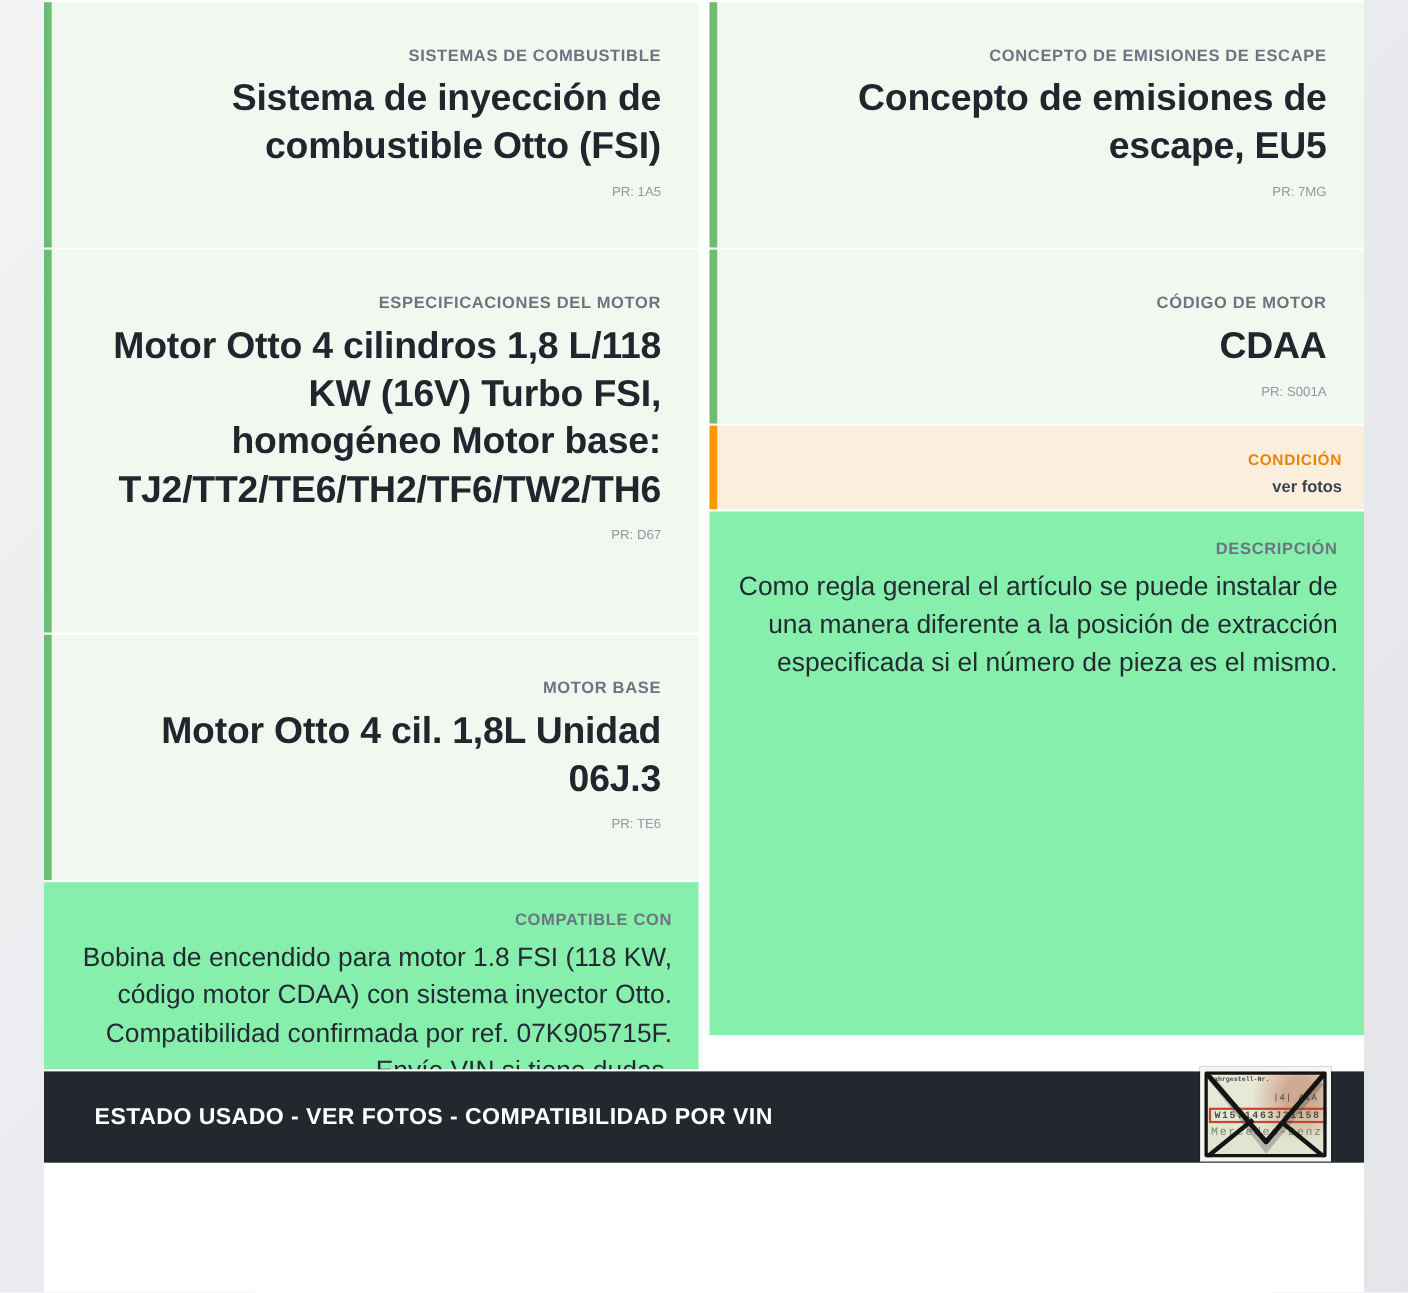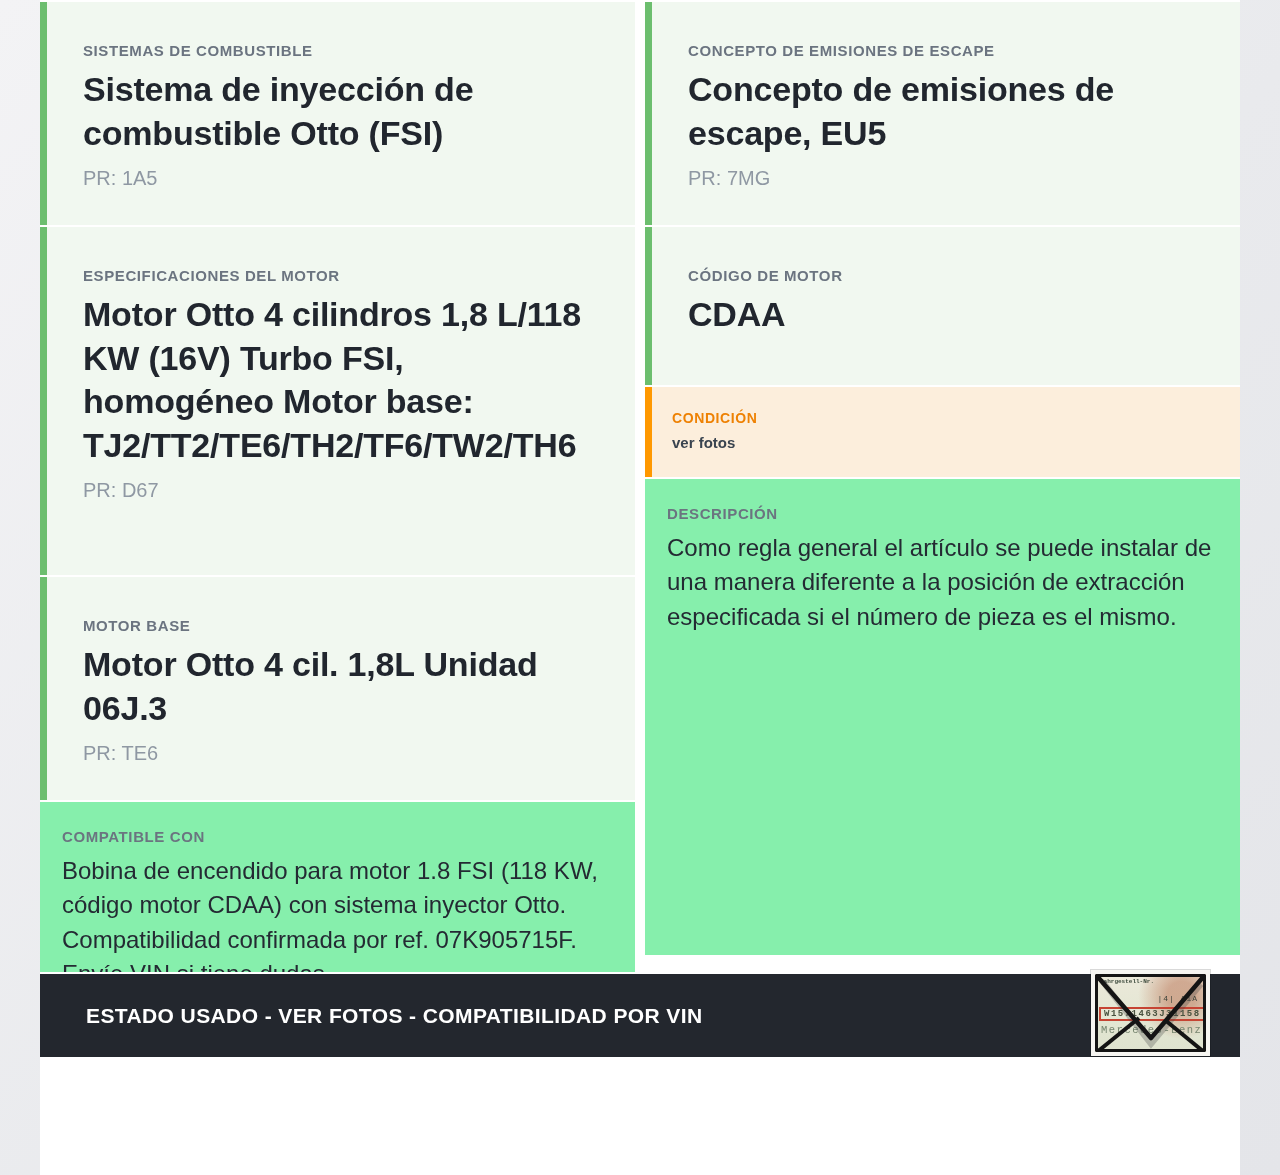--- a/index.html
+++ b/index.html
@@ -14,43 +14,43 @@
   
   .header {
     height:118px; background:#E88404; display:flex; align-items:center;
     padding-left:46px;
   }
   .header-title {
     color:#ffffff; font-size:42px; font-weight:700; letter-spacing:.5px;
   }
 
   
-  .columns { display:flex; gap:10px; margin-top:2px; }
+  .columns { display:flex; gap:10px; margin-top:2px;text-align:right; }
   .col { flex:1; display:flex; flex-direction:column; gap:2px; }
 
   .card { overflow:hidden; }
   .card.green { background:#F1F8F0; border-left:7px solid #6CBE6E; padding:40px 34px 0 36px; }
   .card.white { background:#86efac; padding:26px 24px 0 22px; }
   .card.condition { background:#FCEEDC; border-left:7px solid #FF9800; padding:23px 20px 0 20px; }
 
   .h-223 { height:223px; }
   .h-348 { height:348px; }
   .h-170 { height:170px; }
   .h-175 { height:158px; }
-  .h-90  { height:90px; }
+  .h-90  { height:76px; }
   .h-476 { height:476px; }
 
   .card-label {
     font-size:15px; font-weight:700; color:#6B7480; letter-spacing:.6px;
   }
   .card-title {
     font-size:34px; font-weight:700; color:#21262E; line-height:1.28;
     letter-spacing:-.2px; margin-top:9px;
   }
-  .card-pr { font-size:20px; color:#8F98A3; margin-top:12px; }
+  .card-pr { font-size:12px; color:#8F98A3; margin-top:12px; }
   .card-body {
     font-size:24px; font-weight:400; color:#242A33; line-height:1.43; margin-top:9px;
   }
   .card.condition .card-label { color:#EE8103; font-size:14px; }
   .condition-value { font-size:15px; font-weight:700; color:#39434F; margin-top:8px; }
 
   
   .footer {
     position:relative; height:83px; margin-top:2px; background:#23272E;
     display:flex; align-items:center; padding-left:46px;
@@ -120,20 +120,21 @@
 
       <div class="card green h-223">
         <div class="card-label">CONCEPTO DE EMISIONES DE ESCAPE</div>
         <div class="card-title">Concepto de emisiones de escape, EU5</div>
         <div class="card-pr">PR: 7MG</div>
       </div>
 
       <div class="card green h-175">
         <div class="card-label">CÓDIGO DE MOTOR</div>
         <div class="card-title">CDAA</div>
+        <div class="card-pr">PR: S001A</div>
       </div>
 
       <div class="card condition h-90">
         <div class="card-label">CONDICIÓN</div>
         <div class="condition-value">ver fotos</div>
       </div>
 
       <div class="card white h-476">
         <div class="card-label">DESCRIPCIÓN</div>
         <div class="card-body">Como regla general el artículo se puede instalar de una manera diferente a la posición de extracción especificada si el número de pieza es el mismo.</div>

